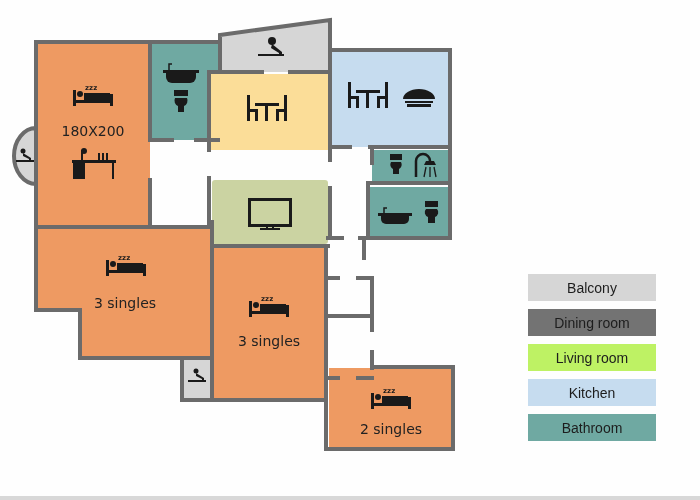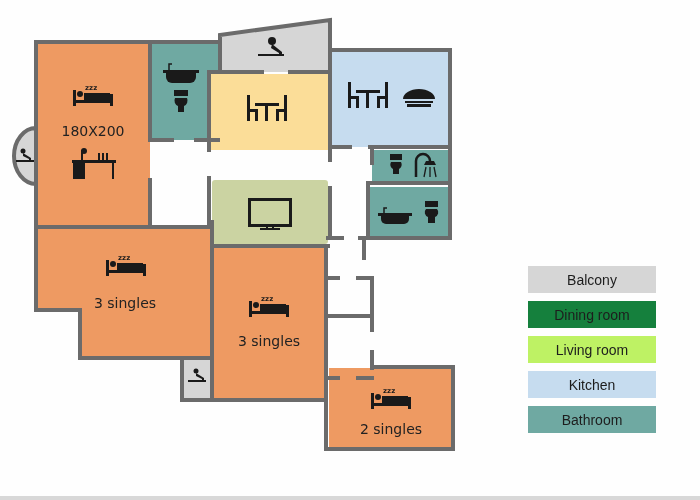--- a/index.html
+++ b/index.html
@@ -1,19 +1,19 @@
 <!DOCTYPE html>
 <html><head>
 <meta charset="utf-8">
 <style>
   html,body{margin:0;padding:0;background:#fefefe;}
   body{width:700px;height:500px;position:relative;overflow:hidden;font-family:"DejaVu Sans","Liberation Sans",sans-serif;}
   #plan{position:absolute;left:0;top:0;}
   .lbl{font-family:"DejaVu Sans","Liberation Sans",sans-serif;fill:#222;}
-  .legend{position:absolute;left:528px;top:266px;width:128px;}
+  .legend{position:absolute;left:528px;top:274px;width:128px;}
   .legend-item{height:27px;margin-bottom:8px;display:flex;align-items:center;justify-content:center;font-size:14px;color:#1d1d1d;font-family:"Liberation Sans","DejaVu Sans",sans-serif;}
   .footer-line{position:absolute;left:0;top:496px;width:700px;height:4px;background:#d8d8d8;}
 </style>
 </head>
 <body>
 
 <svg id="plan" width="700" height="500" viewBox="0 0 700 500">
 
   <g>
 
@@ -228,21 +228,21 @@
   <text class="lbl" x="93" y="136" font-size="14" text-anchor="middle">180X200</text>
   <text class="lbl" x="125" y="308" font-size="14" text-anchor="middle">3 singles</text>
   <text class="lbl" x="269" y="346" font-size="14" text-anchor="middle">3 singles</text>
   <text class="lbl" x="391" y="434" font-size="14" text-anchor="middle">2 singles</text>
 </svg>
 
 <div class="legend">
   <div class="legend-item" style="background:#d6d6d6">
       <span>Balcony</span>
     </div>
-  <div class="legend-item" style="background:#15803d">
+  <div class="legend-item" style="background:#737373">
       <span>Dining room</span>
     </div>
   <div class="legend-item" style="background:#bef264">
       <span>Living room</span>
     </div>
   <div class="legend-item" style="background:#c6dcef">
       <span>Kitchen</span>
     </div>
   <div class="legend-item" style="background:#6fa9a2">
       <span>Bathroom</span>

